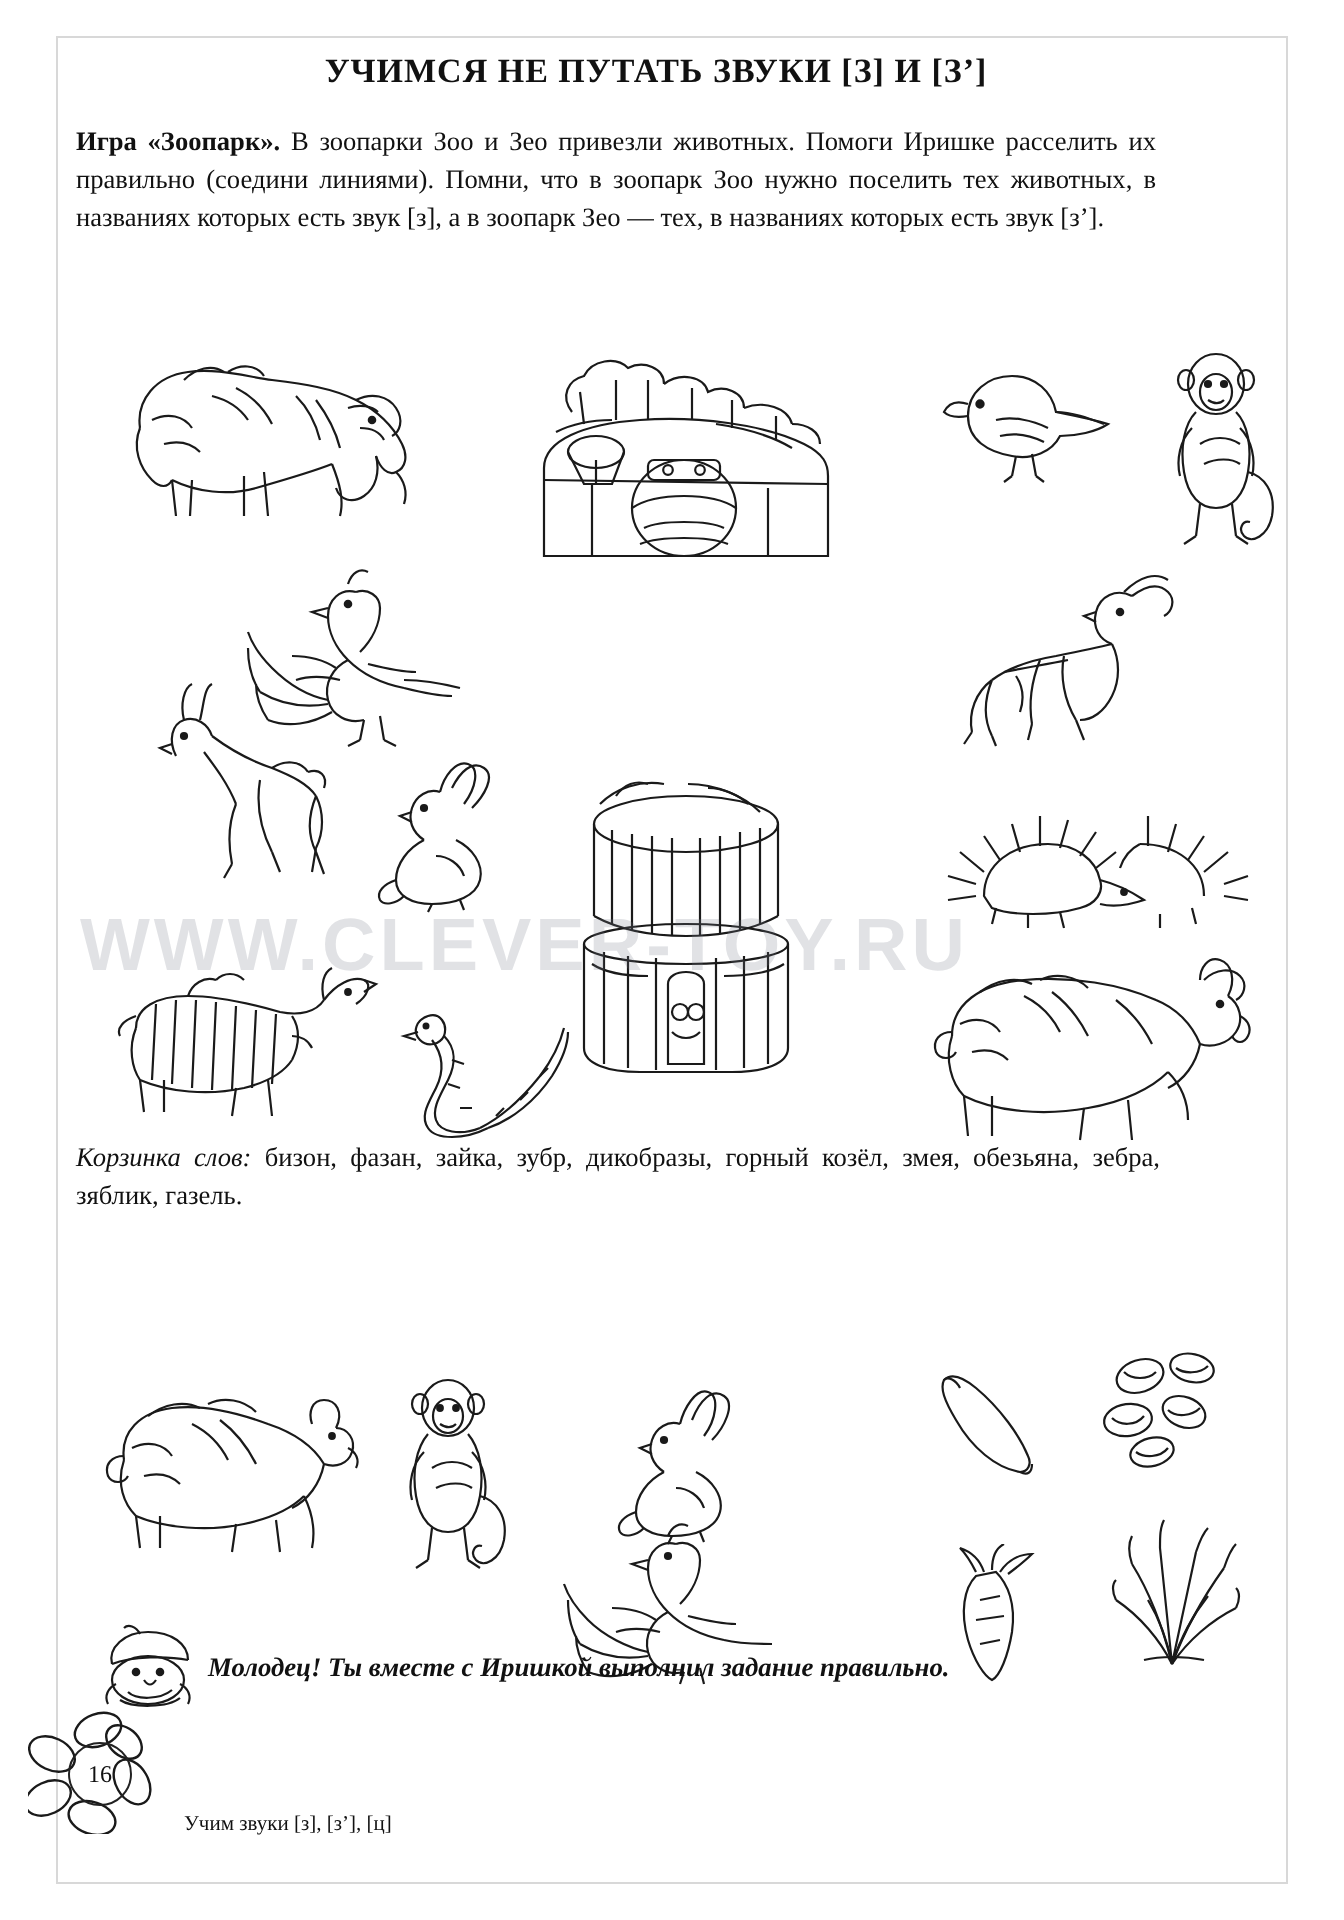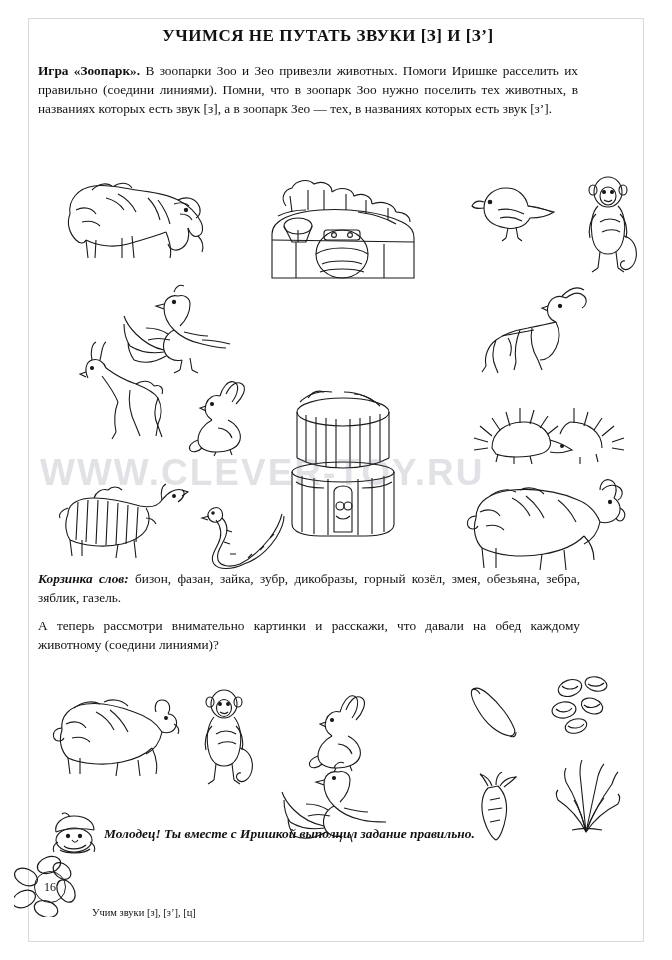--- a/index.html
+++ b/index.html
@@ -49,21 +49,21 @@
   .intro b { font-weight: bold; }
   .basket {
     position: absolute;
     left: 38px;
     top: 570px;
     width: 542px;
     font-size: 13.3px;
     line-height: 1.42;
     text-align: justify;
   }
-  .basket i { font-style: italic; font-weight: bold; }
+  .basket i { font-style: italic; }
   .task2 {
     position: absolute;
     left: 38px;
     top: 617px;
     width: 542px;
     font-size: 13.3px;
     line-height: 1.42;
     text-align: justify;
   }
   .praise {
@@ -357,21 +357,20 @@
       <path d="M14 48 C8 48 4 52 6 58 C8 62 14 62 16 58"></path>
     </svg>
   </div>
 
   <div class="watermark">WWW.CLEVER-TOY.RU</div>
 
   <div class="basket">
     <i>Корзинка слов:</i><span> бизон, фазан, зайка, зубр, дикобразы, горный козёл, змея, обезьяна, зебра, зяблик, газель.</span>
   </div>
 
-  <div class="task2">А теперь рассмотри внимательно картинки и расскажи, что давали на обед каждому животному (соедини линиями)?</div>
 
   <div class="art" style="left:52px; top:688px;">
     <svg width="130" height="90" viewBox="0 0 130 90" fill="none" stroke="#1a1a1a" stroke-width="1.1">
       <path d="M10 42 C8 28 18 18 34 16 C50 14 66 18 82 24 C94 28 104 34 110 44"></path>
       <path d="M110 44 C116 46 122 44 124 38 C126 32 122 26 116 26"></path>
       <path d="M116 26 C120 18 116 12 110 12 C104 12 102 18 104 24"></path>
       <circle cx="114" cy="30" r="1.4" fill="#1a1a1a"></circle>
       <path d="M122 36 C126 38 128 42 126 46"></path>
       <path d="M10 42 C6 54 10 64 16 70 L18 86 M28 70 L28 86"></path>
       <path d="M16 70 C30 76 52 78 70 74 C84 71 94 66 100 60"></path>

